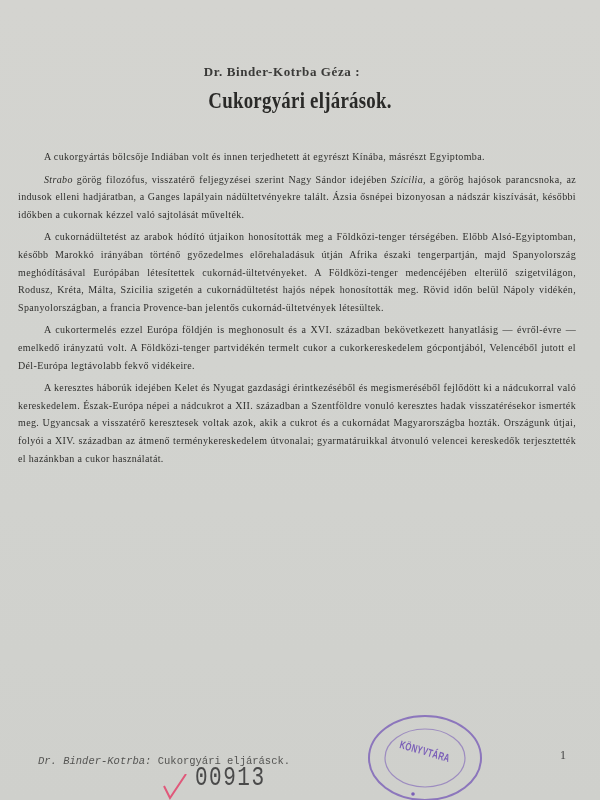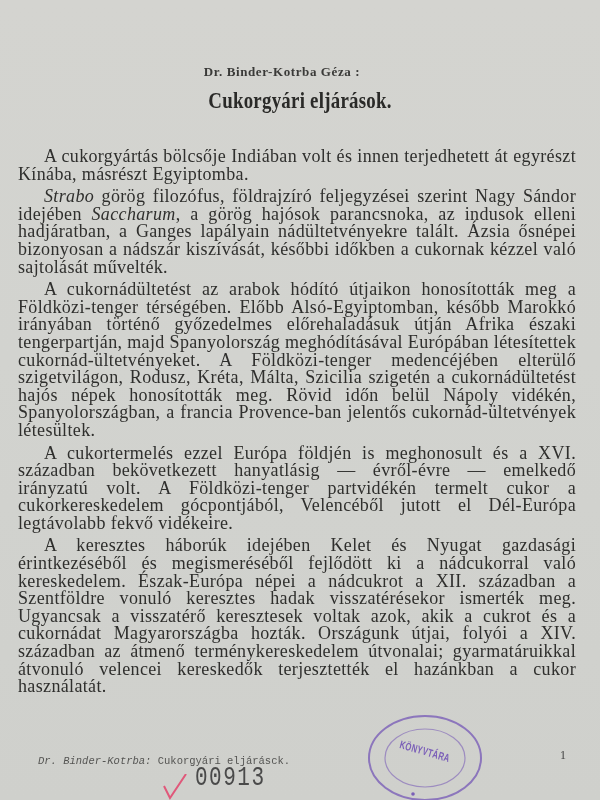--- a/index.html
+++ b/index.html
@@ -47,21 +47,21 @@
       color: #2a2a28;
       transform: scaleX(0.82);
       transform-origin: center;
     }
     .body-text {
       position: absolute;
       top: 148px;
       left: 18px;
       width: 558px;
       font-family: "Liberation Serif", serif;
-      font-size: 18px;
+      font-size: 10px;
       line-height: 17.6px;
       text-align: justify;
       color: #2f2f2d;
       letter-spacing: 0.35px;
     }
     .para {
       margin: 0 0 5px 0;
       text-indent: 26px;
     }
     .para i {
@@ -127,21 +127,21 @@
 </head>
 <body>
 
 <div class="page">
 
   <div class="author">Dr. Binder-Kotrba Géza :</div>
   <div class="title">Cukorgyári eljárások.</div>
 
   <div class="body-text">
     <p class="para"><span>A cukorgyártás bölcsője Indiában volt és innen terjedhetett át egyrészt Kínába, másrészt Egyiptomba.</span></p>
-    <p class="para"><i>Strabo</i><span> görög filozófus, földrajzíró feljegyzései szerint Nagy Sándor idejében </span><i>Saccharum</i><span>, a görög hajósok parancsnoka, az indusok elleni hadjáratban, a Ganges lapályain nádültetvényekre talált. Ázsia ősnépei bizonyosan a nádszár kiszívását, későbbi időkben a cukornak kézzel való sajtolását művelték.</span></p>
+    <p class="para"><i>Strabo</i><span> görög filozófus, visszatérő feljegyzései szerint Nagy Sándor idejében </span><i>Szicilia</i><span>, a görög hajósok parancsnoka, az indusok elleni hadjáratban, a Ganges lapályain nádültetvényekre talált. Ázsia ősnépei bizonyosan a nádszár kiszívását, későbbi időkben a cukornak kézzel való sajtolását művelték.</span></p>
     <p class="para"><span>A cukornádültetést az arabok hódító útjaikon honosították meg a Földközi-tenger térségében. Előbb Alsó-Egyiptomban, később Marokkó irányában történő győzedelmes előrehaladásuk útján Afrika északi tengerpartján, majd Spanyolország meghódításával Európában létesítettek cukornád-ültetvényeket. A Földközi-tenger medencéjében elterülő szigetvilágon, Rodusz, Kréta, Málta, Szicilia szigetén a cukornádültetést hajós népek honosították meg. Rövid időn belül Nápoly vidékén, Spanyolországban, a francia Provence-ban jelentős cukornád-ültetvények létesültek.</span></p>
     <p class="para"><span>A cukortermelés ezzel Európa földjén is meghonosult és a XVI. században bekövetkezett hanyatlásig — évről-évre — emelkedő irányzatú volt. A Földközi-tenger partvidékén termelt cukor a cukorkereskedelem gócpontjából, Velencéből jutott el Dél-Európa legtávolabb fekvő vidékeire.</span></p>
     <p class="para"><span>A keresztes háborúk idejében Kelet és Nyugat gazdasági érintkezéséből és megismeréséből fejlődött ki a nádcukorral való kereskedelem. Észak-Európa népei a nádcukrot a XII. században a Szentföldre vonuló keresztes hadak visszatérésekor ismerték meg. Ugyancsak a visszatérő keresztesek voltak azok, akik a cukrot és a cukornádat Magyarországba hozták. Országunk útjai, folyói a XIV. században az átmenő terménykereskedelem útvonalai; gyarmatáruikkal átvonuló velencei kereskedők terjesztették el hazánkban a cukor használatát.</span></p>
   </div>
 
   <div class="footer">
     <i>Dr. Binder-Kotrba:</i><span> Cukorgyári eljárásck.</span>
   </div>
 
   <div class="page-number">1</div>

